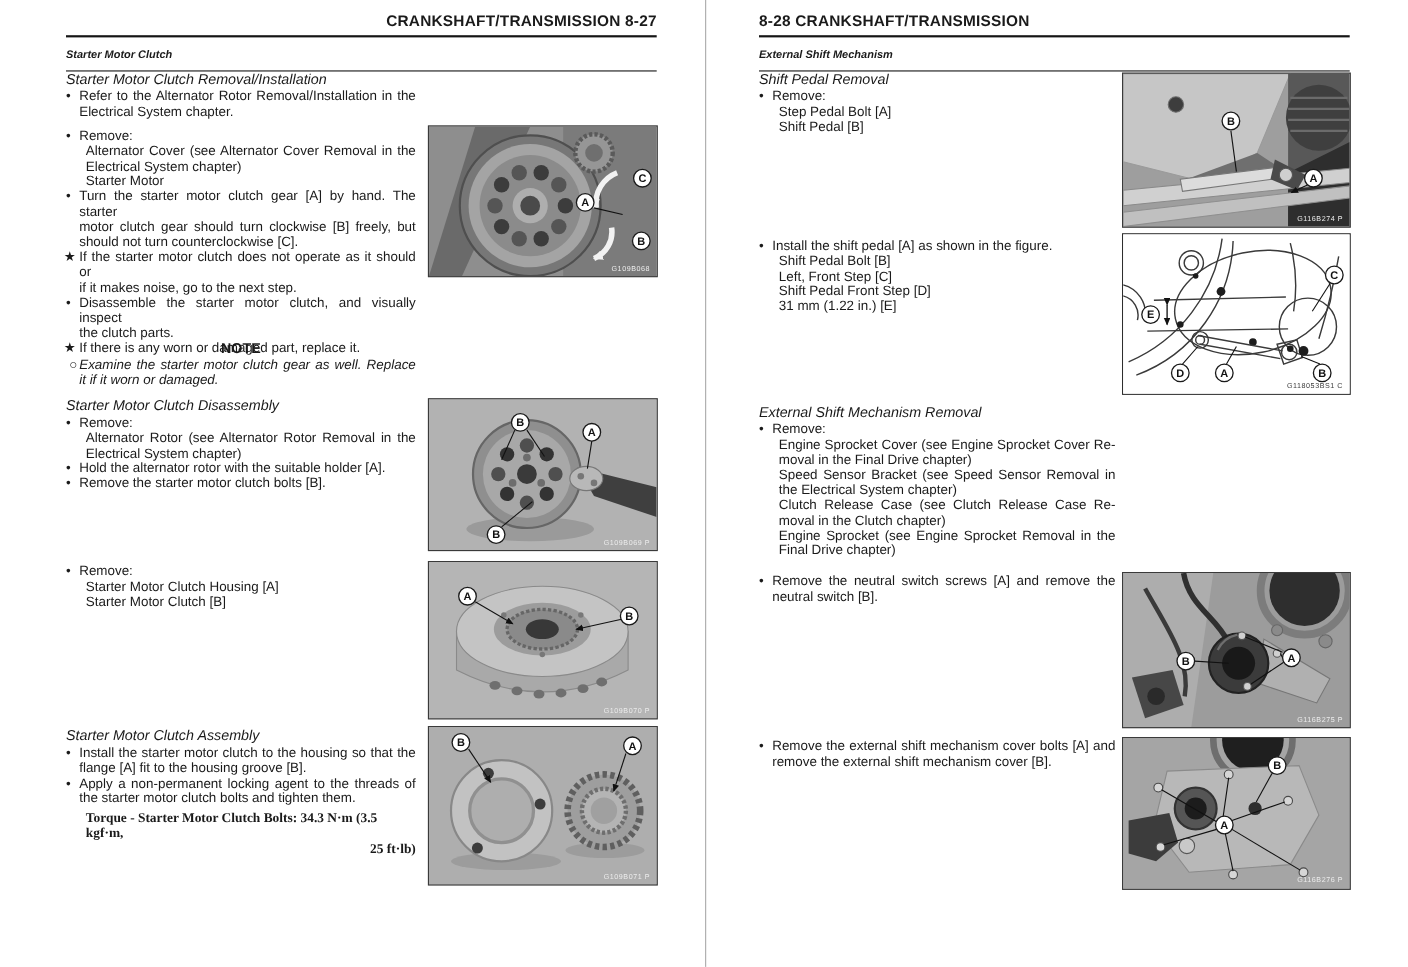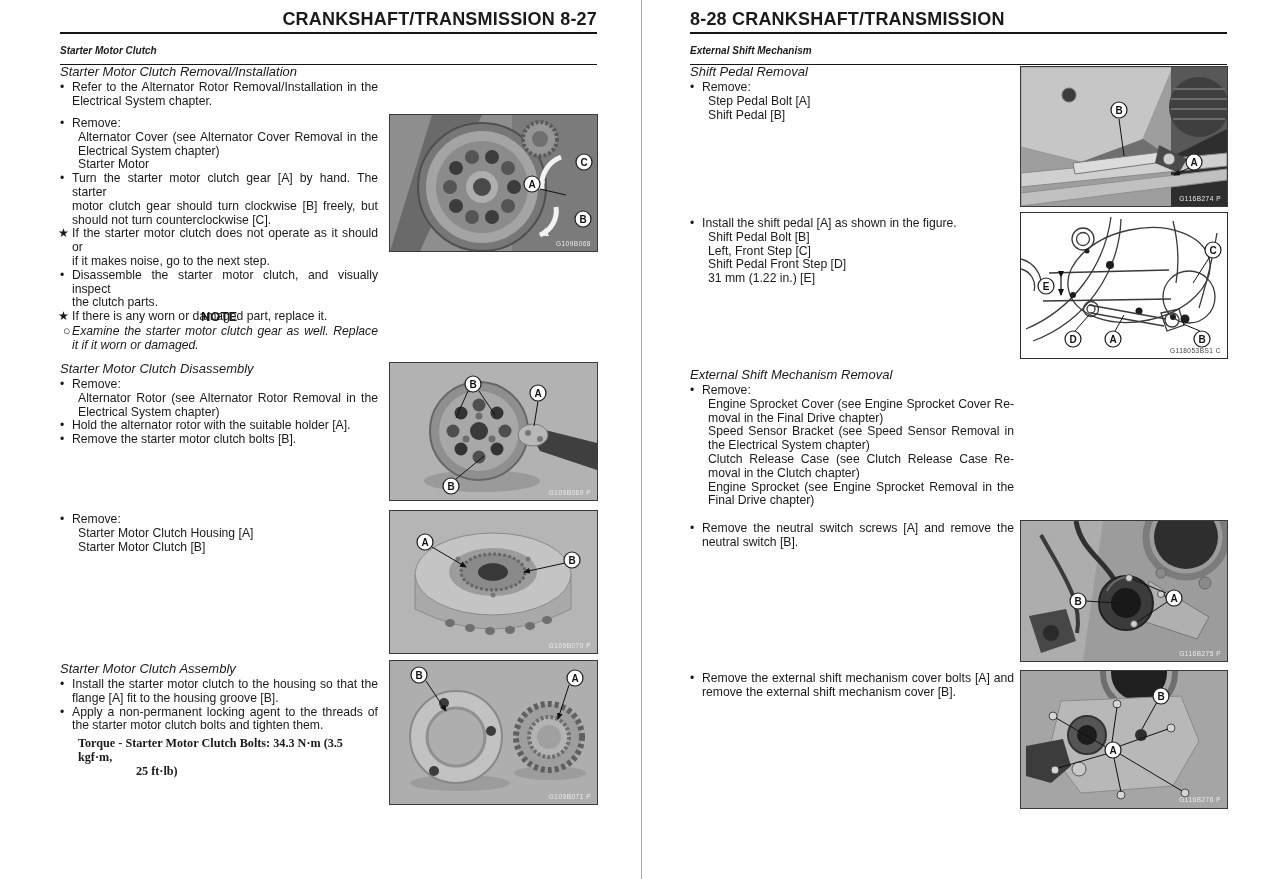--- a/index.html
+++ b/index.html
@@ -6,21 +6,21 @@
   body{
     width:1280px;height:879px;position:relative;background:#ffffff;
     font-family:"Liberation Sans",sans-serif;color:#1a1a1a;
     -webkit-font-smoothing:antialiased;overflow:hidden;
   }
   .divider{position:absolute;left:641px;top:0;width:1px;height:879px;background:#a9a9a9;}
   .page{position:absolute;top:0;width:537px;height:879px;}
   #left-page{left:60px;}
   #right-page{left:690px;}
   .pg-header{
-    padding-top:10px;font-size:18px;font-weight:bold;letter-spacing:.2px;
+    padding-top:10px;font-size:14px;font-weight:bold;letter-spacing:.2px;
     border-bottom:2px solid #151515;padding-bottom:4px;line-height:18px;
   }
   .pg-header.right{text-align:right;}
   .sec-title{
     font-size:10px;font-weight:bold;padding:9px 0 5px 0;
     border-bottom:1.5px solid #151515;line-height:16px;font-style:italic;
   }
   .grp{position:absolute;width:324px;left:0;}
   #left-page .grp{width:318px;}
   .h3{font-size:13px;font-weight:normal;font-style:italic;line-height:15px;margin-bottom:2px;}
@@ -28,21 +28,21 @@
   .ln .mk{position:absolute;left:0;top:0;font-style:normal;}
   .ln.star .mk{left:-2px;}
   .ln.circ .mk{left:3px;}
   .ln.sub{padding-left:18px;}
   .ln.cont{padding-left:12px;}
   .ln.it{font-style:italic;}
   .j{text-align:justify;text-align-last:justify;}
   .note-t{font-size:13px;font-weight:bold;text-align:center;line-height:15px;margin-bottom:1px;}
   .torq{margin-top:4px;}
   .torq .ln{font-weight:bold;padding-left:18px;font-family:Liberation Serif, serif;}
-  .torq .ln.t2{padding-left:76px;}
+  .torq .ln.t2{padding-left:76px;text-align:right;}
   .fig{position:absolute;border:1px solid #3a3a3a;overflow:hidden;background:#b0b0b0;}
   .fig svg{display:block;}
   .lblc circle{fill:#ffffff;stroke:#1a1a1a;stroke-width:1.2;}
   .lblc text{font-size:10px;font-weight:bold;fill:#111;text-anchor:middle;font-family:"Liberation Sans",sans-serif;}
   .ldr{stroke:#111;stroke-width:1;fill:none;}
   .code{font-size:6.5px;letter-spacing:.5px;fill:#ececec;text-anchor:end;font-family:"Liberation Sans",sans-serif;}
   .code.dark{fill:#3c3c3c;}
   .dln{stroke:#3a3a3a;stroke-width:1.3;fill:none;}
 </style>
 </head>

